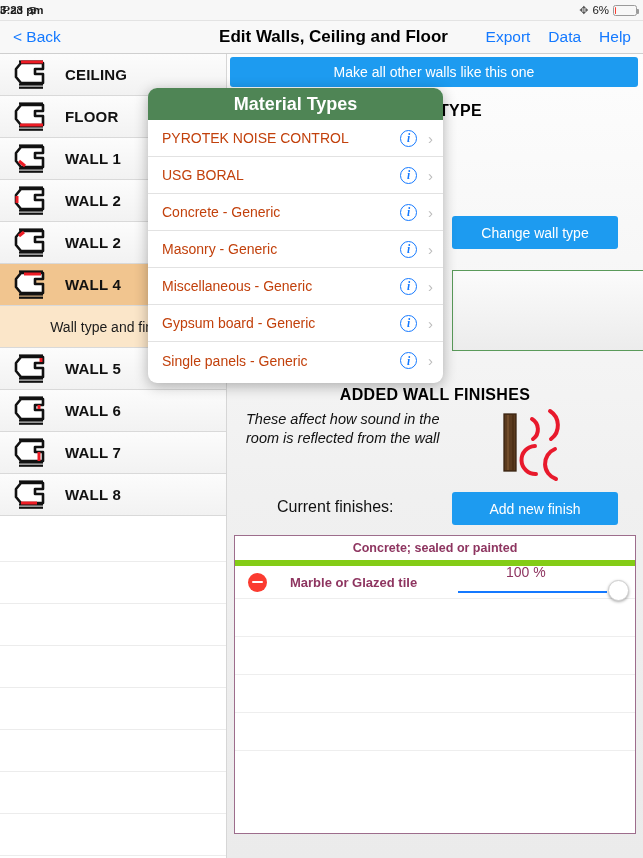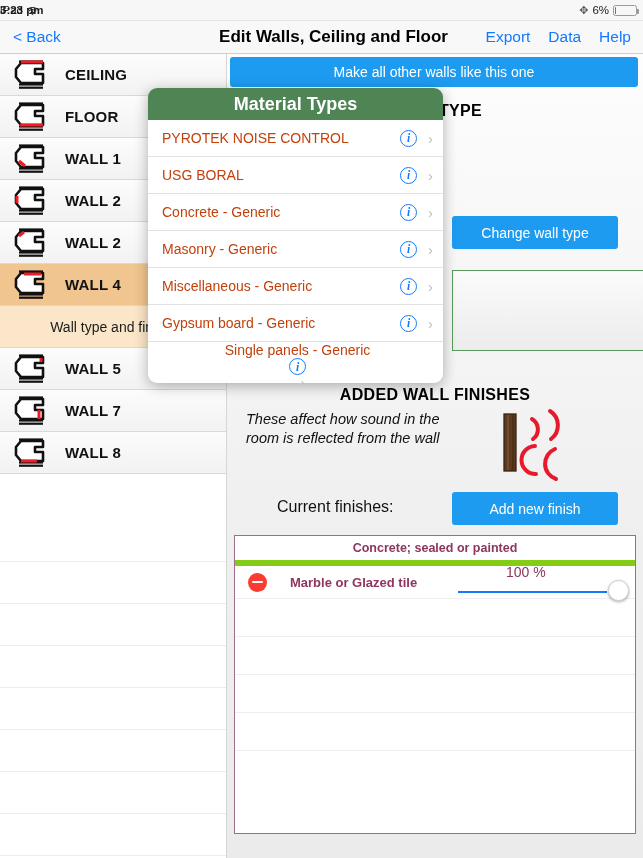--- a/index.html
+++ b/index.html
@@ -146,21 +146,21 @@
     z-index: 20;
   }
   .modal-head {
     height: 32px; background: #4f8555; color: #fff; font-weight: bold;
     font-size: 18px; display: flex; align-items: center; justify-content: center;
   }
   .mrow {
     height: 37px; display: flex; align-items: center;
     border-bottom: 0.7px solid #e2e2e2; padding: 0 10px 0 14px; cursor: pointer;
   }
-  .mrow:last-child { border-bottom: none; flex-direction: column; }
+  .mrow:last-child { border-bottom: none; }
   .mrow-label { flex: 1; font-size: 14px; color: #c2410c; }
   .info-ic {
     width: 17px; height: 17px; border-radius: 50%; border: 1.4px solid #1479ff;
     color: #1479ff; font-size: 11.5px; font-weight: bold; font-style: italic;
     display: flex; align-items: center; justify-content: center;
     font-family: "Liberation Serif", serif; flex: 0 0 17px;
   }
   .chev { margin-left: 11px; color: #bdbdbd; font-size: 15px; line-height: 1; }
 </style>
 </head>
@@ -266,20 +266,30 @@
         </div>
         <div class="srow">
           <span class="roomic"><svg width="46" height="34" viewBox="0 0 46 34">
               <path d="M12 5 H34 V11 H26 V16 H34 V25 H12 L7 19 V11 Z" fill="#fff" stroke="#111" stroke-width="2.6" stroke-linejoin="round"></path>
               <rect x="10" y="2.4" width="24" height="2.4" fill="#111"></rect>
               <rect x="10" y="25.4" width="24" height="2.2" fill="#111"></rect>
               <rect x="10" y="28.6" width="24" height="2.2" fill="#111"></rect>
               <path d="M32 6 L32 10" stroke="#ee1c25" stroke-width="3"></path>
             </svg></span>
           <span class="srow-label">WALL 5</span>
+        </div>
+        <div class="srow">
+          <span class="roomic"><svg width="46" height="34" viewBox="0 0 46 34">
+              <path d="M12 5 H34 V11 H26 V16 H34 V25 H12 L7 19 V11 Z" fill="#fff" stroke="#111" stroke-width="2.6" stroke-linejoin="round"></path>
+              <rect x="10" y="2.4" width="24" height="2.4" fill="#111"></rect>
+              <rect x="10" y="25.4" width="24" height="2.2" fill="#111"></rect>
+              <rect x="10" y="28.6" width="24" height="2.2" fill="#111"></rect>
+              <path d="M30 11 L30 15" stroke="#ee1c25" stroke-width="3"></path>
+            </svg></span>
+          <span class="srow-label">WALL 6</span>
         </div>
         <div class="srow">
           <span class="roomic"><svg width="46" height="34" viewBox="0 0 46 34">
               <path d="M12 5 H34 V11 H26 V16 H34 V25 H12 L7 19 V11 Z" fill="#fff" stroke="#111" stroke-width="2.6" stroke-linejoin="round"></path>
               <rect x="10" y="2.4" width="24" height="2.4" fill="#111"></rect>
               <rect x="10" y="25.4" width="24" height="2.2" fill="#111"></rect>
               <rect x="10" y="28.6" width="24" height="2.2" fill="#111"></rect>
               <path d="M30 16 L30 25" stroke="#ee1c25" stroke-width="3"></path>
             </svg></span>
           <span class="srow-label">WALL 7</span>

